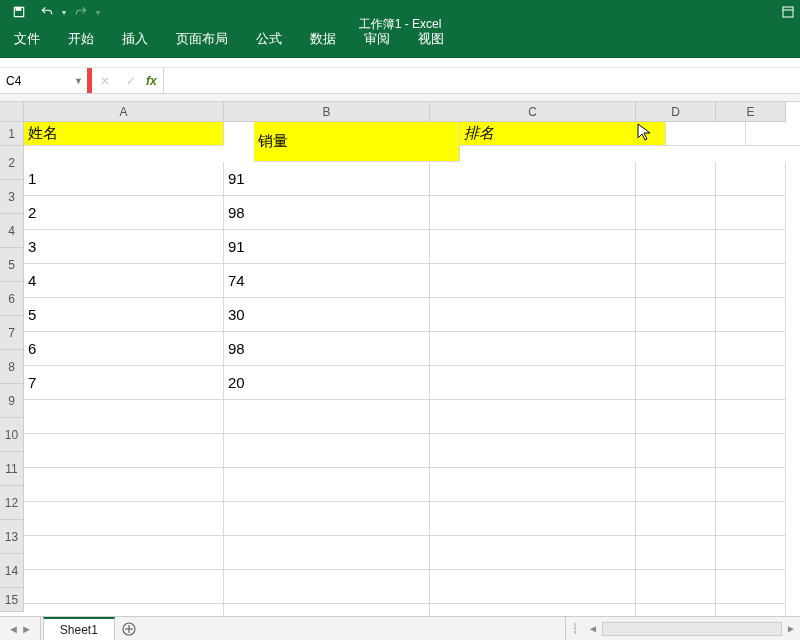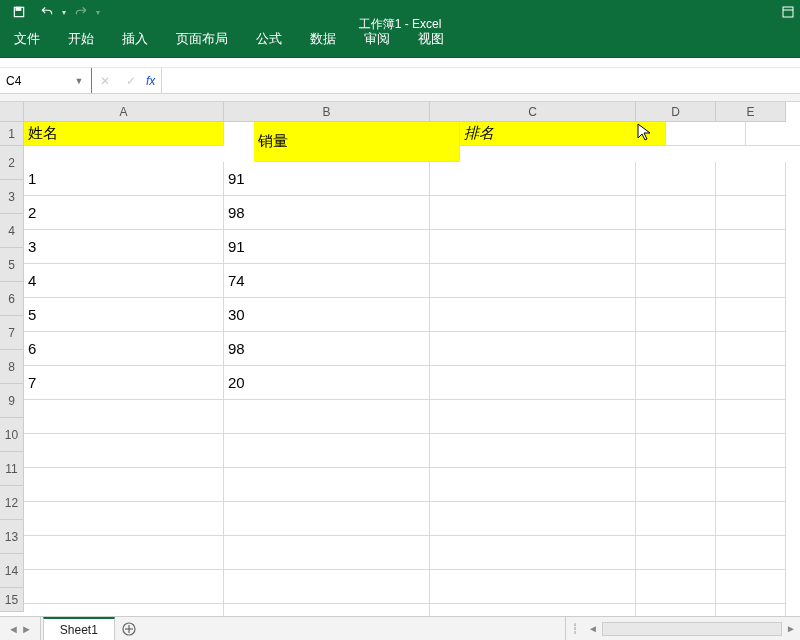--- a/index.html
+++ b/index.html
@@ -16,27 +16,27 @@
 
   .ribbon-tabs { background: #0e6e3b; height: 30px; display: flex; align-items: center; color: #fff; font-size: 13px; }
   .rtab { padding: 0 14px; height: 30px; display: flex; align-items: center; }
   .rtab.file { background: #0e6e3b; }
   .tellme { display: flex; align-items: center; gap: 6px; opacity: 0.85; padding-left: 12px; font-size: 12px; }
   .bulb { width: 14px; height: 14px; }
 
   .ribbon-collapse { height: 4px; background: #0e6e3b; border-bottom: 1px solid #0a5a30; position: relative; }
 
   .formula-row { height: 26px; border-bottom: 1px solid #d4d4d4; display: flex; align-items: stretch; background: #fff; }
-  .namebox { width: 92px; border-right: 1px solid #ef4444; display: flex; align-items: center; }
+  .namebox { width: 92px; border-right: 5px solid #ef4444; display: flex; align-items: center; }
   .namebox input { border: none; width: 70px; padding: 0 6px; font-size: 12px; outline: none; }
   .namebox .dd { width: 18px; text-align: center; color: #777; font-size: 9px; }
   .fxbox { display: flex; align-items: center; border-right: 1px solid #d4d4d4; }
   .fx-btn { width: 26px; height: 100%; display: flex; align-items: center; justify-content: center; color: #999; }
   .fx-btn.dim { opacity: 0.5; }
-  .fx-label { font-style: italic; color: #1d4ed8; font-size: 12px; padding: 0 6px 0 2px; }
+  .fx-label { font-style: italic; color: #4d7c0f; font-size: 12px; padding: 0 6px 0 2px; font-weight: bold; }
   .formula-input { flex: 1; border: none; outline: none; padding: 0 6px; }
 
   .spacer-row { height: 8px; border-bottom: 1px solid #d4d4d4; background: #f4f4f4; }
 
   .grid { position: relative; background: #fff; }
   .corner { position: absolute; left: 0; top: 0; width: 24px; height: 20px; background: #e6e6e6; border-right: 1px solid #ccc; border-bottom: 1px solid #ccc; }
   .colheads { position: absolute; left: 24px; top: 0; height: 20px; display: flex; }
   .ch { background: #e6e6e6; border-right: 1px solid #ccc; border-bottom: 1px solid #ccc; display: flex; align-items: center; justify-content: center; font-size: 12px; color: #555; }
   .rowheads { position: absolute; left: 0; top: 20px; width: 24px; }
   .rh { background: #e6e6e6; border-right: 1px solid #ccc; border-bottom: 1px solid #ccc; display: flex; align-items: center; justify-content: center; font-size: 12px; color: #555; }

